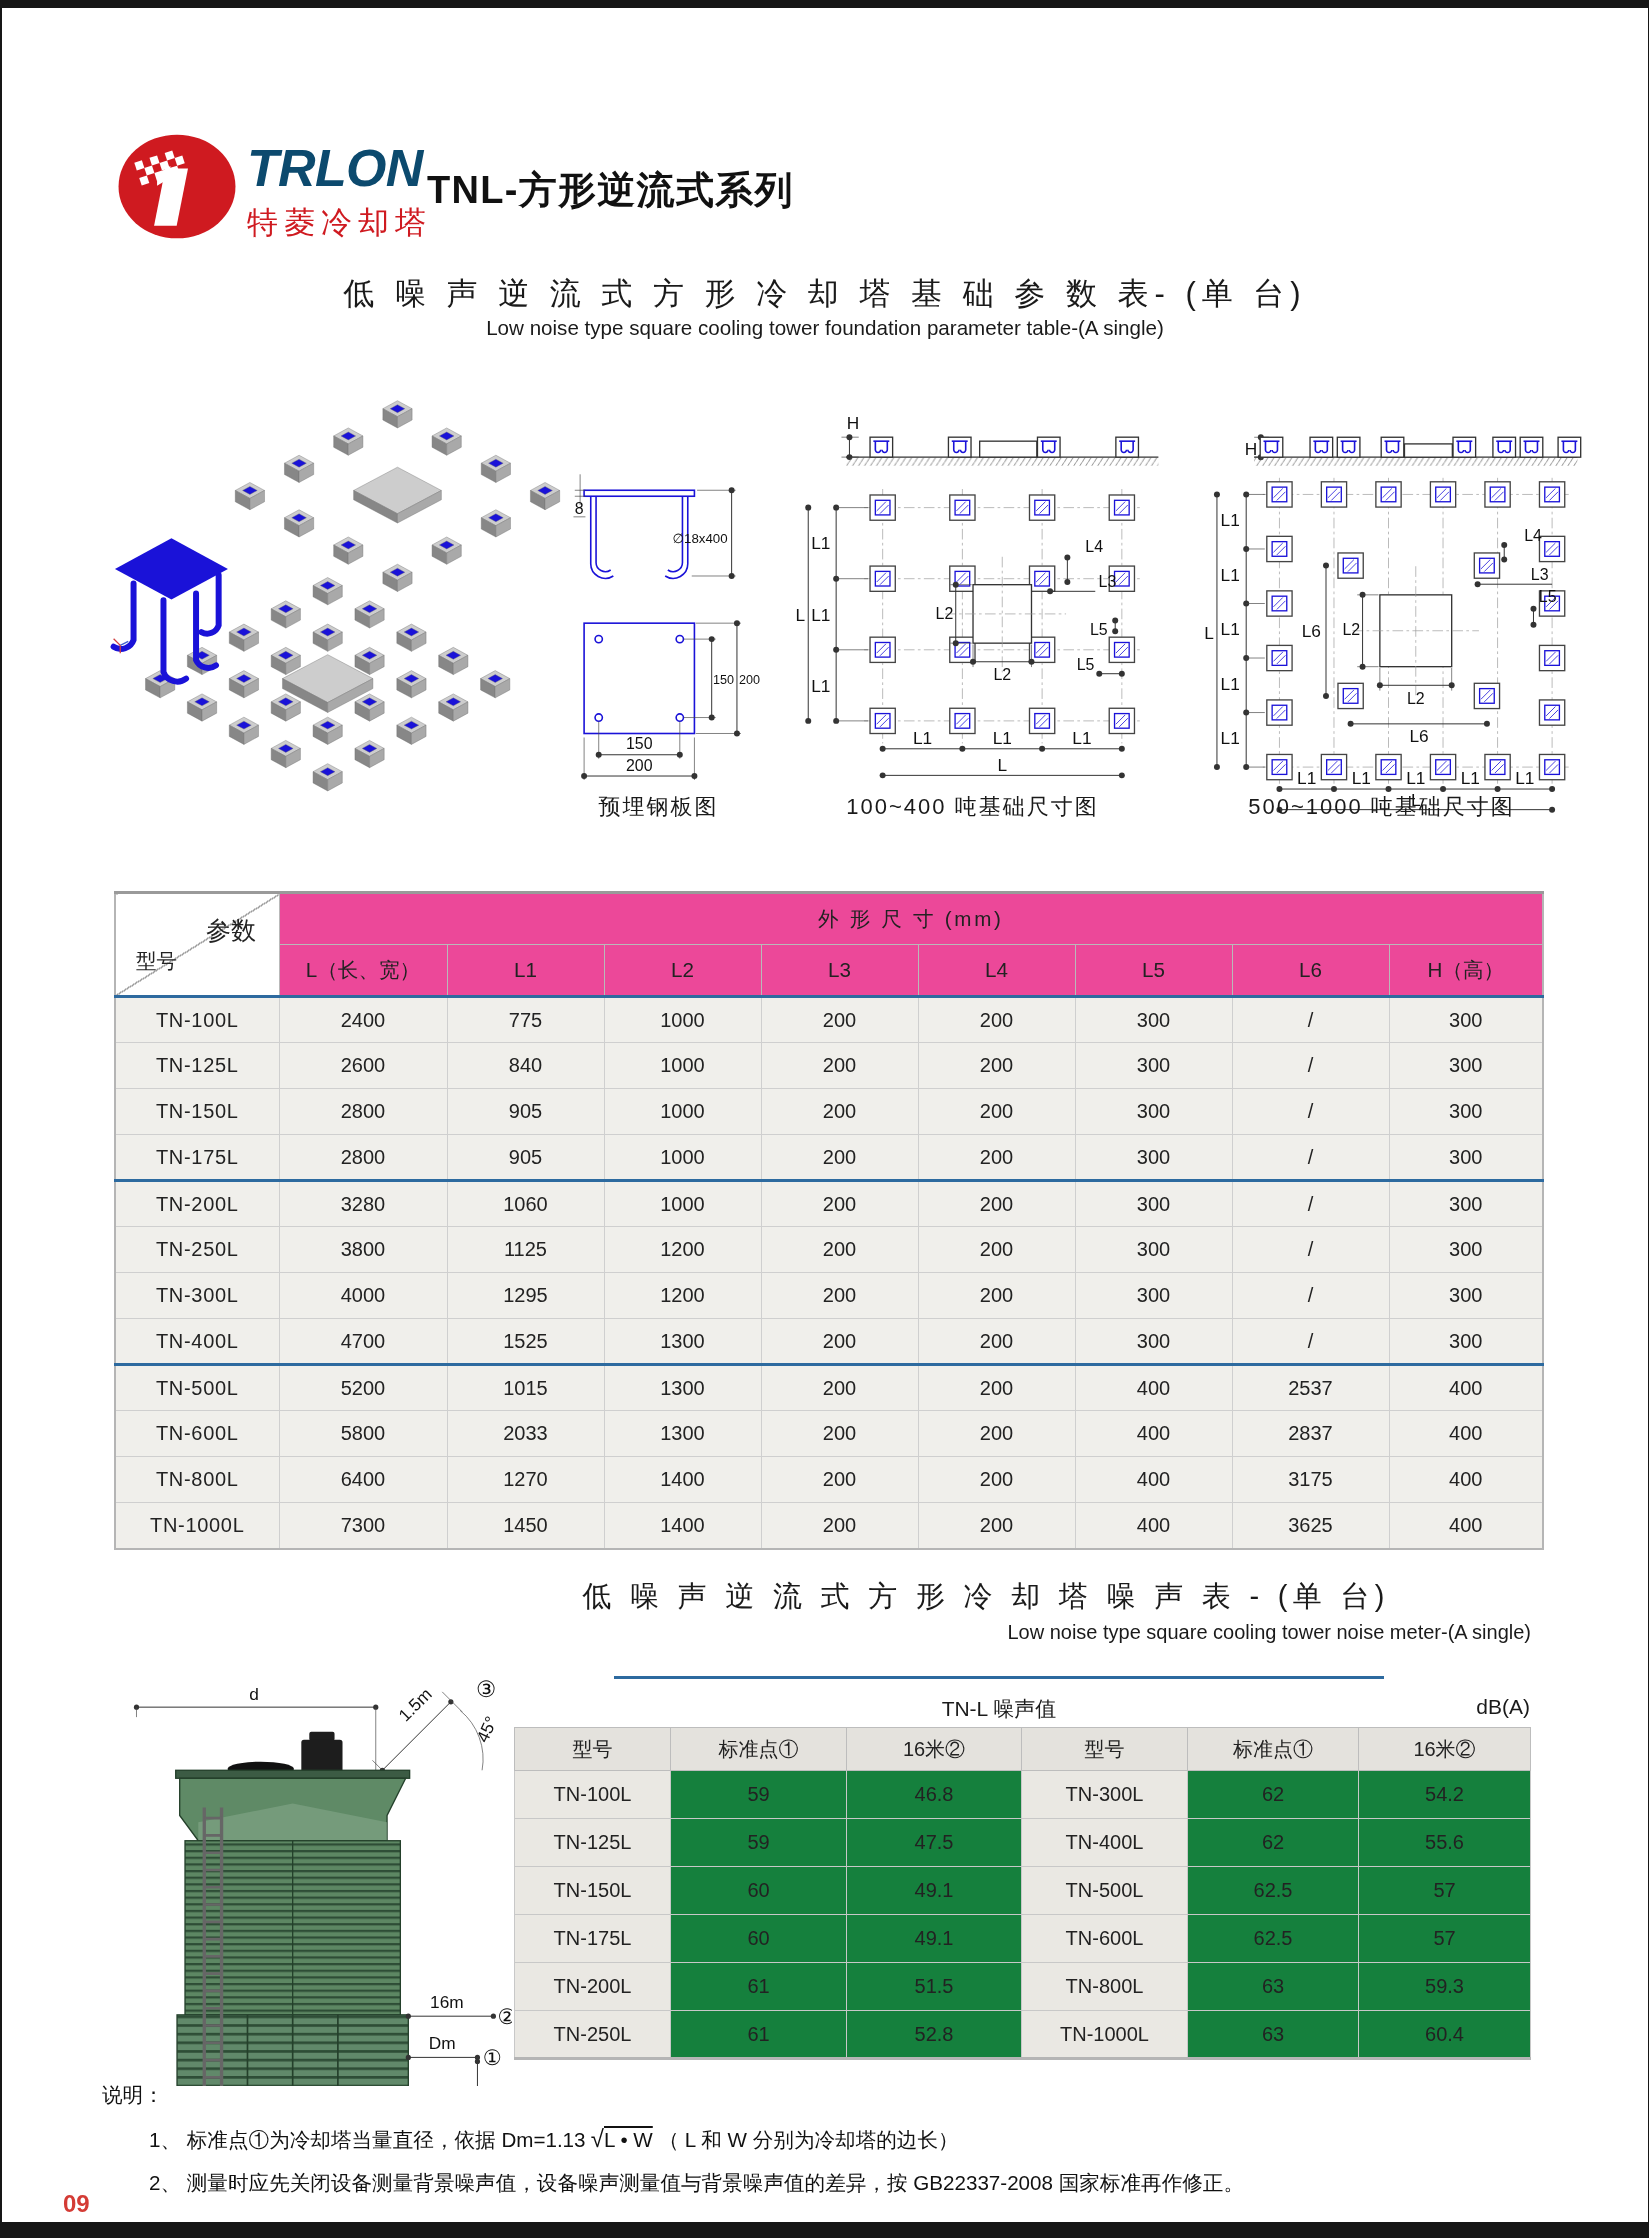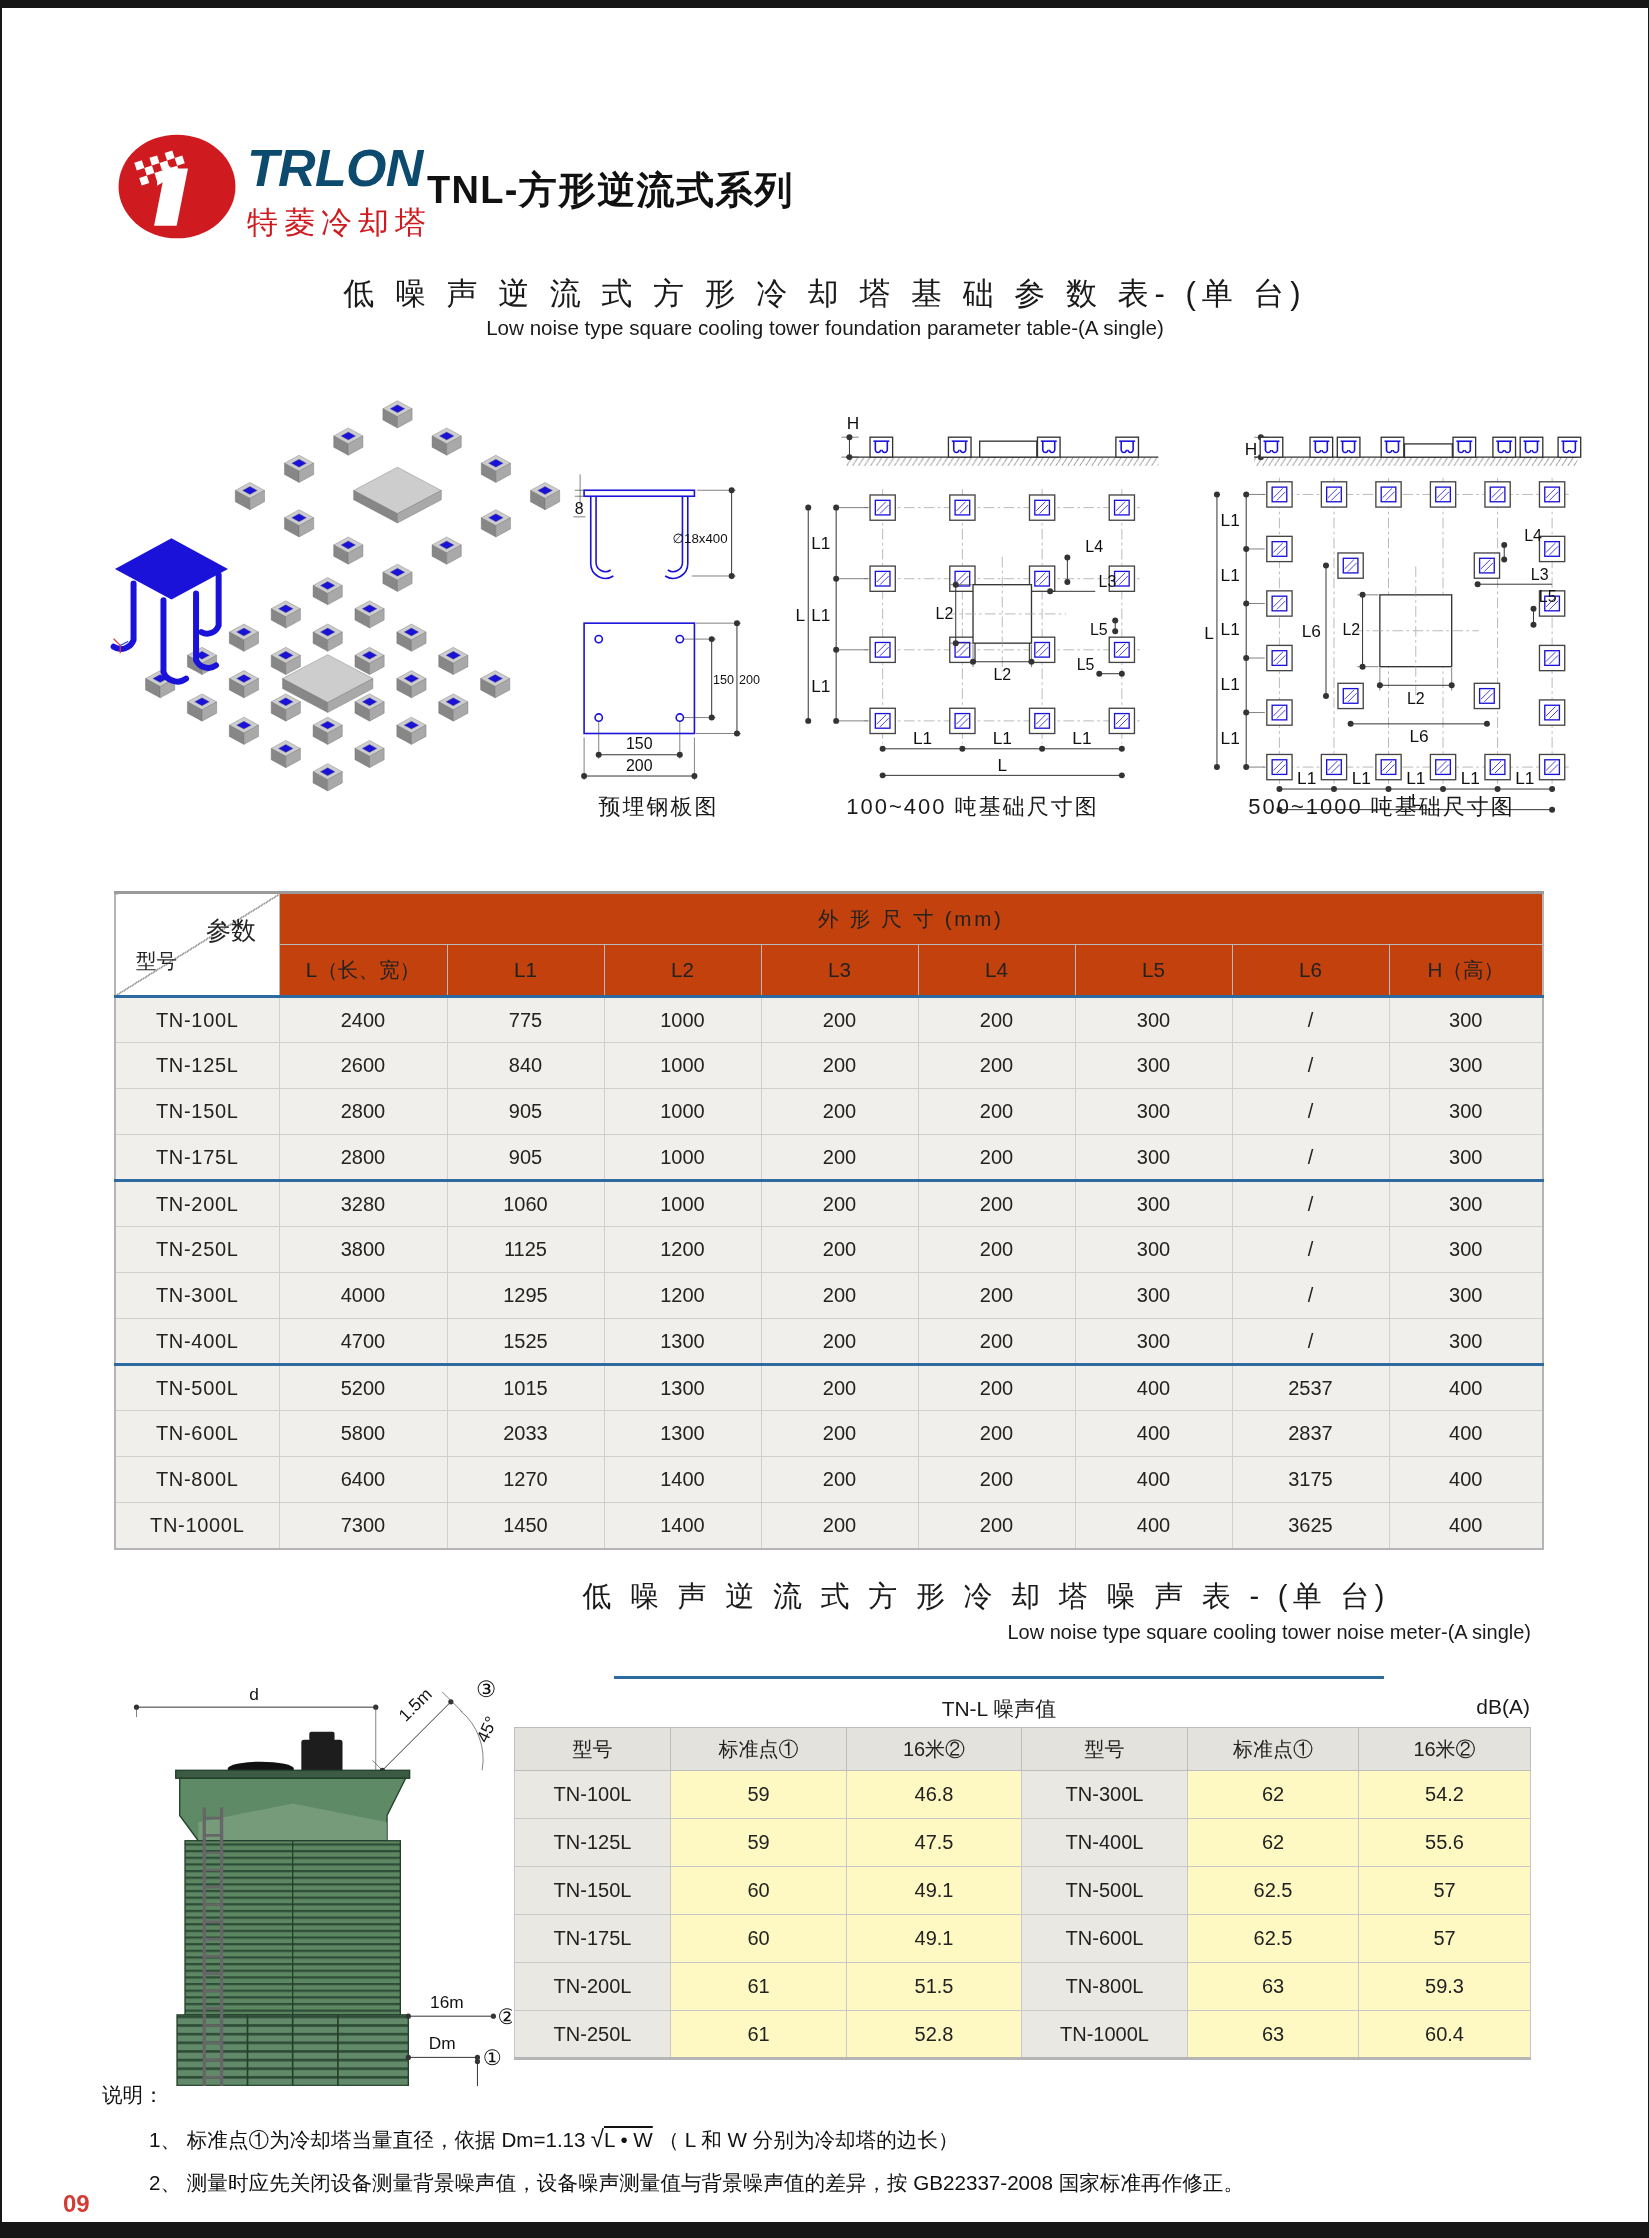--- a/index.html
+++ b/index.html
@@ -20,38 +20,38 @@
 .logo-trlon{position:absolute;left:245px;top:130px;font-size:52px;font-weight:800;font-style:italic;color:#0c4a6e;letter-spacing:-0.7px}
 .logo-sub{position:absolute;left:245px;top:194px;font-size:31px;font-weight:400;color:#cf1a20;letter-spacing:6px}
 .series-title{position:absolute;left:425px;top:157px;font-size:38px;font-weight:700;letter-spacing:1.3px;color:#111}
 
 .f-title{position:absolute;left:0;width:100%;top:265px;text-align:center;font-size:31px;letter-spacing:6px;font-weight:500}
 .f-sub{position:absolute;left:0;width:100%;top:308px;text-align:center;font-size:20.6px}
 .cap{position:absolute;font-size:22px;letter-spacing:2px;text-align:center;width:399px}
 
 .ftable{position:absolute;left:112px;top:883px;width:1426px;border-collapse:collapse;
   border:2px solid #b5b5b5;border-top:3.3px solid #9a9a9a;font-size:20px;color:#222;table-layout:fixed}
-.ftable th{background:#c2410c;border:1.3px solid #b9b9b9;height:52px;font-weight:400;font-size:20.6px}
+.ftable th{background:#ec4899;border:1.3px solid #b9b9b9;height:52px;font-weight:400;font-size:20.6px}
 .ftable thead .ghead{letter-spacing:2.7px}
 .ftable td{background:#f0efeb;border:1.3px solid #cfcfcf;text-align:center;height:46px}
 .ftable td.model{letter-spacing:0.7px}
 .ftable tr.group-start td{border-top:3.3px solid #2d6a9f}
 .corner{position:relative;background:linear-gradient(to bottom right,#fff 49.6%,#9a9a9a 49.6%,#9a9a9a 50.4%,#fff 50.4%) !important}
 .corner .c-top{position:absolute;top:20px;right:22.6px;font-size:25px}
 .corner .c-bot{position:absolute;bottom:20px;left:20px;font-size:20.6px}
 
 .n-title{position:absolute;left:439px;width:1090px;top:1569px;text-align:center;font-size:29px;letter-spacing:5.3px;font-weight:500}
 .n-sub{position:absolute;left:439px;width:1090px;top:1613px;text-align:right;font-size:20px}
 .n-rule{position:absolute;left:612px;top:1668px;width:770px;height:2.7px;background:#2d6a9f}
 .n-lab{position:absolute;left:512px;width:970px;top:1687px;text-align:center;font-size:21px}
 .n-unit{position:absolute;left:1422px;top:1687px;width:106px;text-align:right;font-size:21px}
 .ntable{position:absolute;left:512px;top:1719px;width:1017px;border-collapse:collapse;font-size:20px;color:#222;
   border:1.3px solid #bdbdbd;border-bottom:3.3px solid #b5b5b5;table-layout:fixed}
 .ntable th{background:#e4e2dd;border:1.3px solid #bdbdbd;height:43px;font-weight:400}
-.ntable td{background:#fef9c3;border:1.3px solid #c8c8c8;height:48px;text-align:center}
+.ntable td{background:#15803d;border:1.3px solid #c8c8c8;height:48px;text-align:center}
 .ntable td.model{background:#eae8e3}
 
 .notes{position:absolute;left:100px;top:2073px;width:1462px;font-size:20.6px;color:#111}
 .notes-head{margin-bottom:16px;font-size:20.6px}
 .note-line{margin-left:47px;margin-bottom:14.6px}
 .rad{font-size:24px;margin-left:5.3px}
 .ovl{text-decoration:overline}
 .pagenum{position:absolute;left:61px;top:2182px;font-size:24px;color:#d43b35;font-weight:700}
 </style>
 </head>

